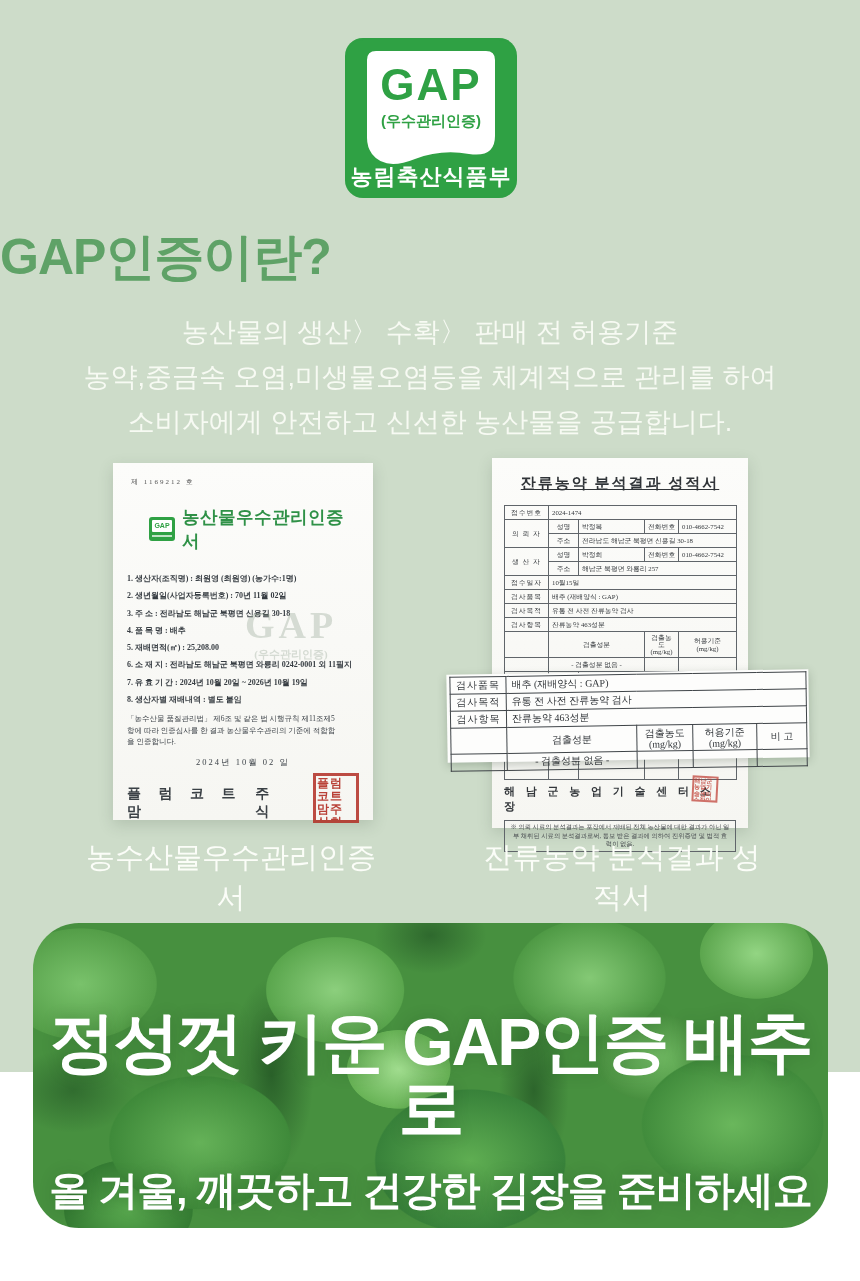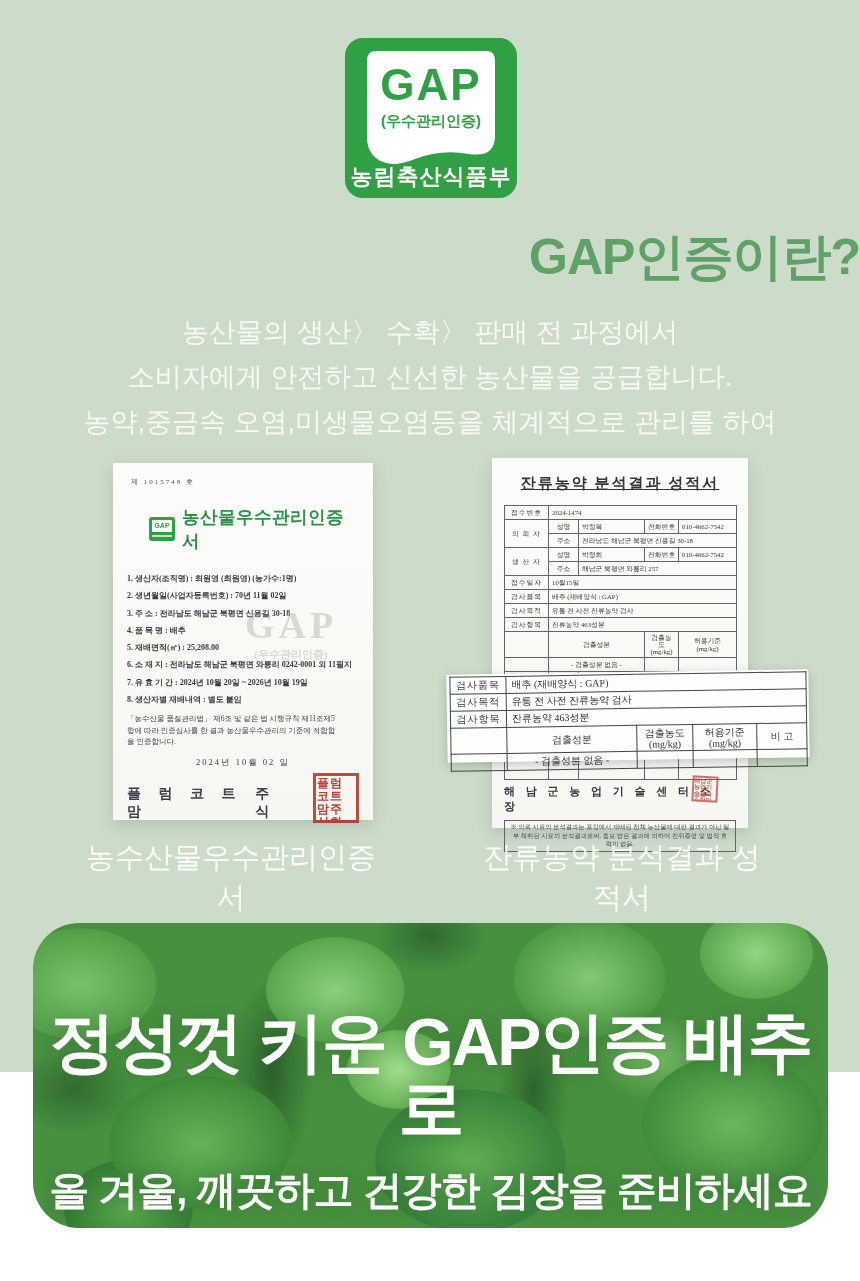--- a/index.html
+++ b/index.html
@@ -13,21 +13,21 @@
     background:#2fa144; border-radius:18px; box-shadow:0 0 0 2px rgba(47,161,68,0.25) inset; }
   .gap-badge svg { position:absolute; left:0; top:0; }
   .gap-big { position:absolute; left:0; top:22px; width:172px; text-align:center;
     font-size:44px; font-weight:bold; color:#2fa144; letter-spacing:2px; }
   .gap-sub { position:absolute; left:0; top:74px; width:172px; text-align:center;
     font-size:15px; font-weight:bold; color:#2fa144; }
   .gap-ministry { position:absolute; left:0; top:124px; width:172px; text-align:center;
     font-size:22px; font-weight:800; color:#ffffff; letter-spacing:1px; }
 
   
-  .intro-title { position:absolute; left:0; top:224px; width:860px; text-align:right;
+  .intro-title { position:absolute; left:0; top:224px; width:860px; text-align:left;
     font-size:50px; font-weight:800; color:#5fa267; letter-spacing:-1px; }
   .intro-lines { position:absolute; left:0; top:310px; width:860px; text-align:center;
     font-size:27px; line-height:45px; color:#f7faf3; font-weight:400; }
 
   
   .paper { position:absolute; background:linear-gradient(180deg,#fcfcfa,#f6f6f2);
     box-shadow:0 5px 14px rgba(60,80,60,0.18); color:#3a4045; }
   .paper-left { left:113px; top:463px; width:260px; height:357px; padding:10px 14px;
     font-family:"Liberation Serif", serif; }
   .doc-no { font-size:7px; color:#555; letter-spacing:2px; margin:4px 0 0 4px; }
@@ -127,27 +127,27 @@
     <svg width="172" height="160" viewBox="0 0 172 160">
       <path d="M 22,22 Q 22,13 31,13 L 141,13 Q 150,13 150,22 L 150,98 Q 150,120 124,116 Q 96,111 70,121 Q 40,133 27,116 Q 22,109 22,100 Z" fill="#ffffff"></path>
     </svg>
     <div class="gap-big">GAP</div>
     <div class="gap-sub">(우수관리인증)</div>
     <div class="gap-ministry">농림축산식품부</div>
   </div>
 
   <h1 class="intro-title">GAP인증이란?</h1>
   <div class="intro-lines">
-    <div>농산물의 생산〉 수확〉 판매 전 과정에서</div>
+    <div>농산물의 생산〉 수확〉 판매 전 허용기준</div>
+    <div>농약,중금속 오염,미생물오염등을 체계적으로 관리를 하여</div>
     <div>소비자에게 안전하고 신선한 농산물을 공급합니다.</div>
-    <div>농약,중금속 오염,미생물오염등을 체계적으로 관리를 하여</div>
   </div>
 
   <div class="paper paper-left">
-    <div class="doc-no">제    1015748    호</div>
+    <div class="doc-no">제    1169212    호</div>
     <div class="cert-title-row">
       <div class="mini-gap">
         <div class="inner">GAP</div>
         <div class="band"></div>
       </div>
       <div class="cert-title">농산물우수관리인증서</div>
     </div>
     <div class="cert-fields">
       <div class="f">1. 생산자(조직명) : 최원영 (최원영) (농가수:1명)</div>
       <div class="f">2. 생년월일(사업자등록번호) : 70년 11월 02일</div>

